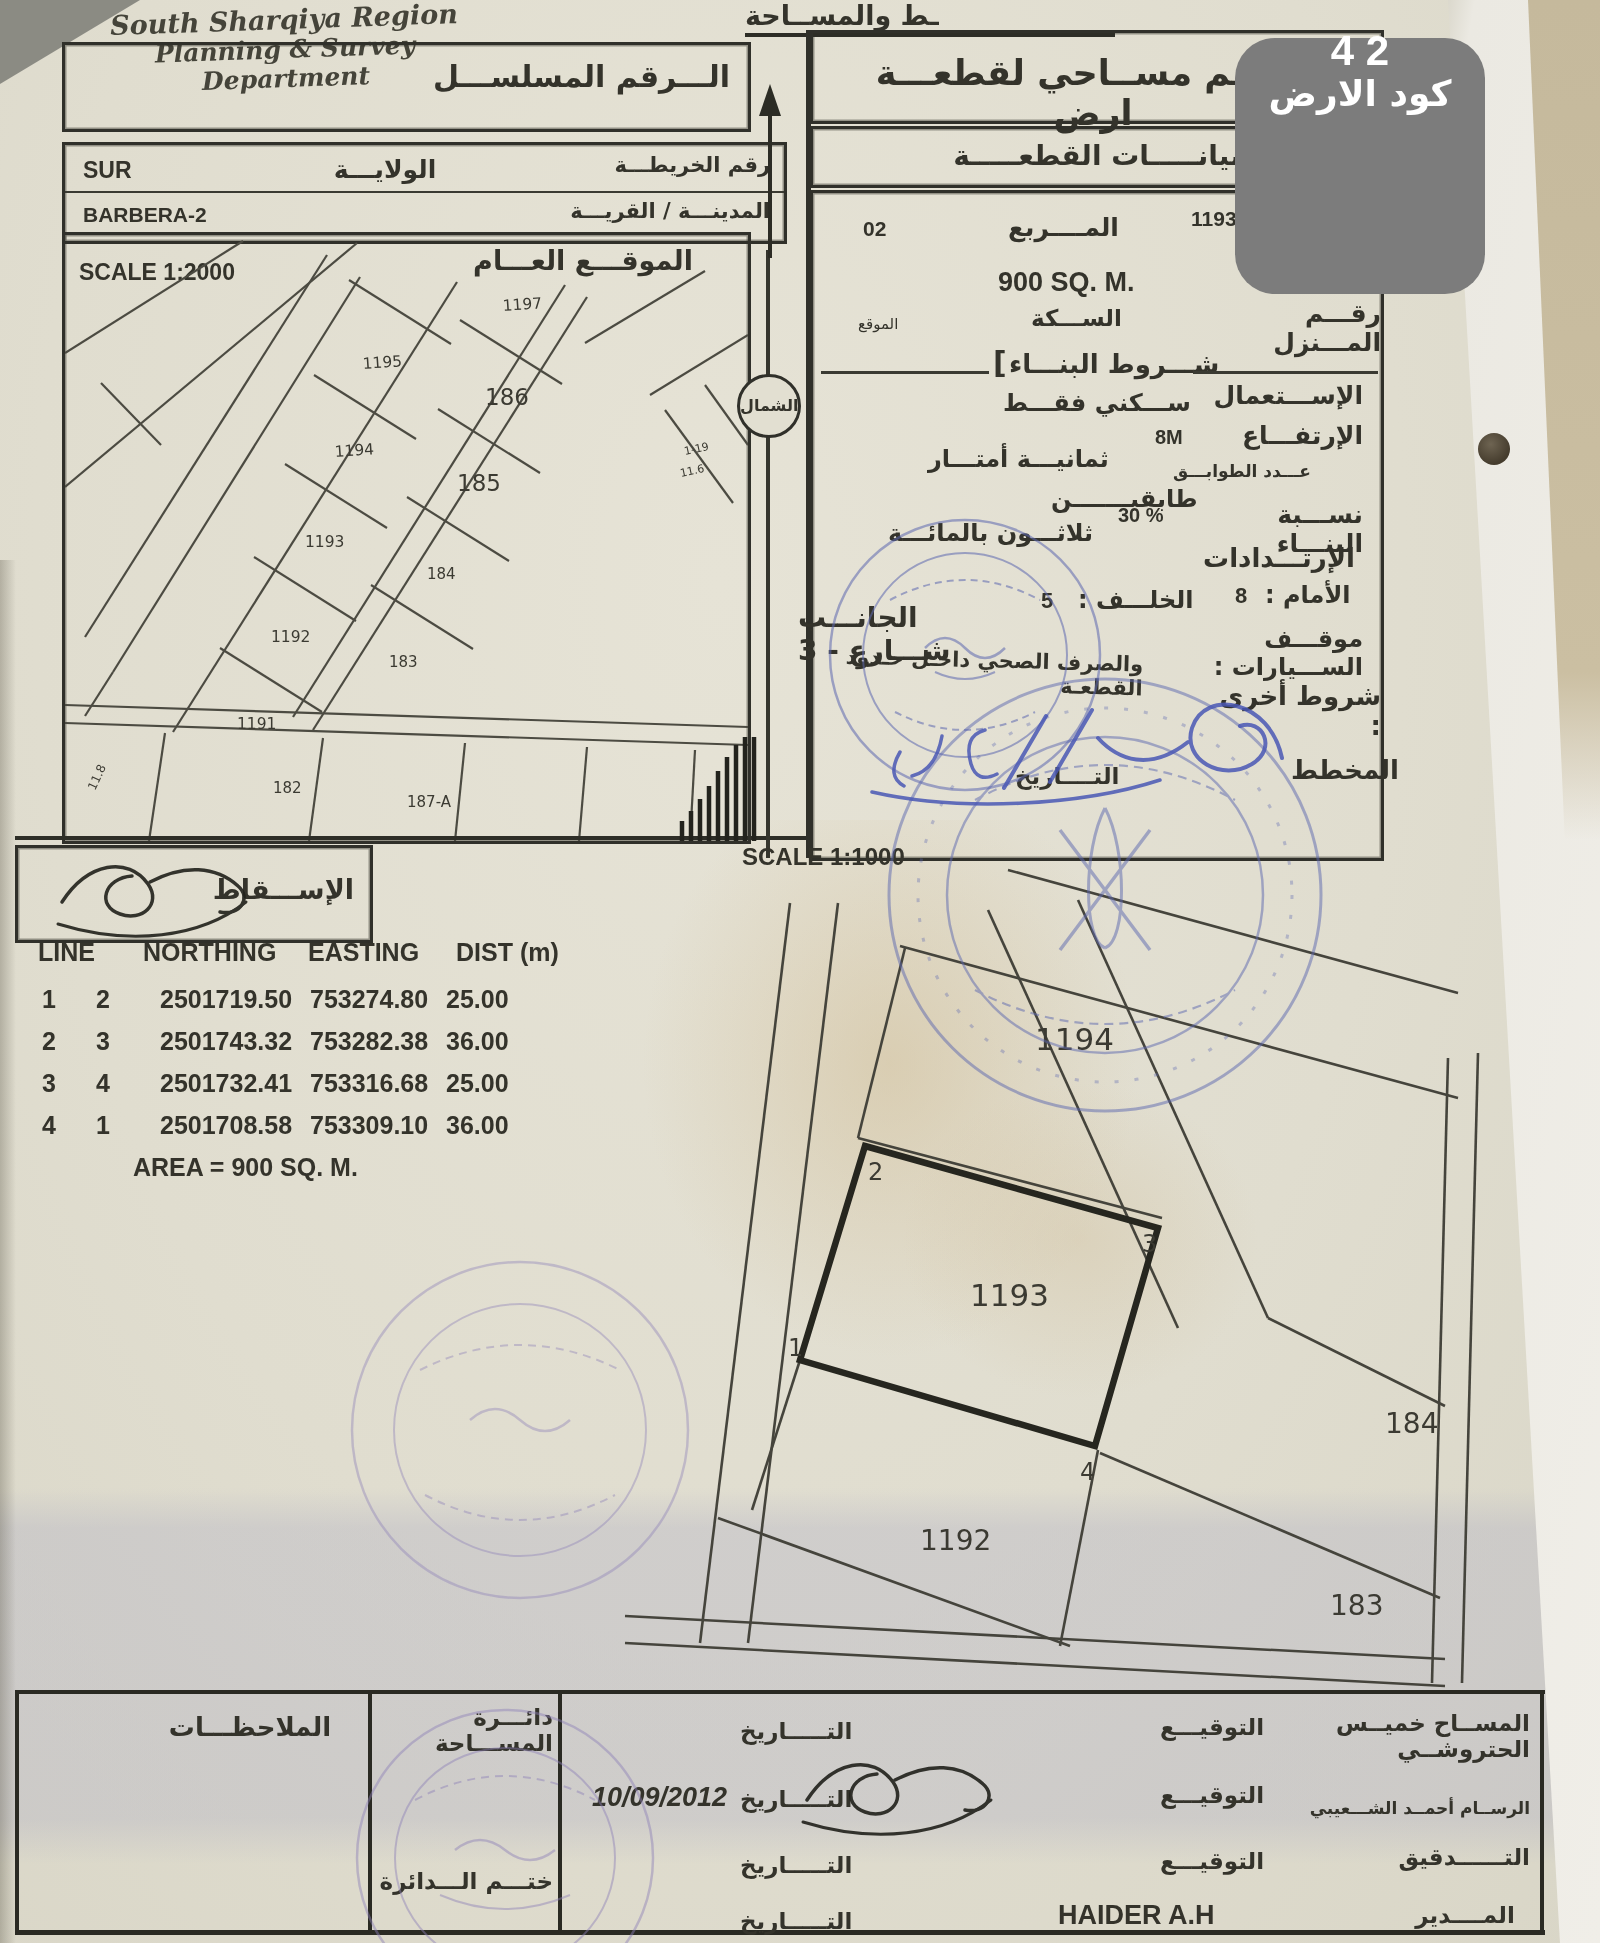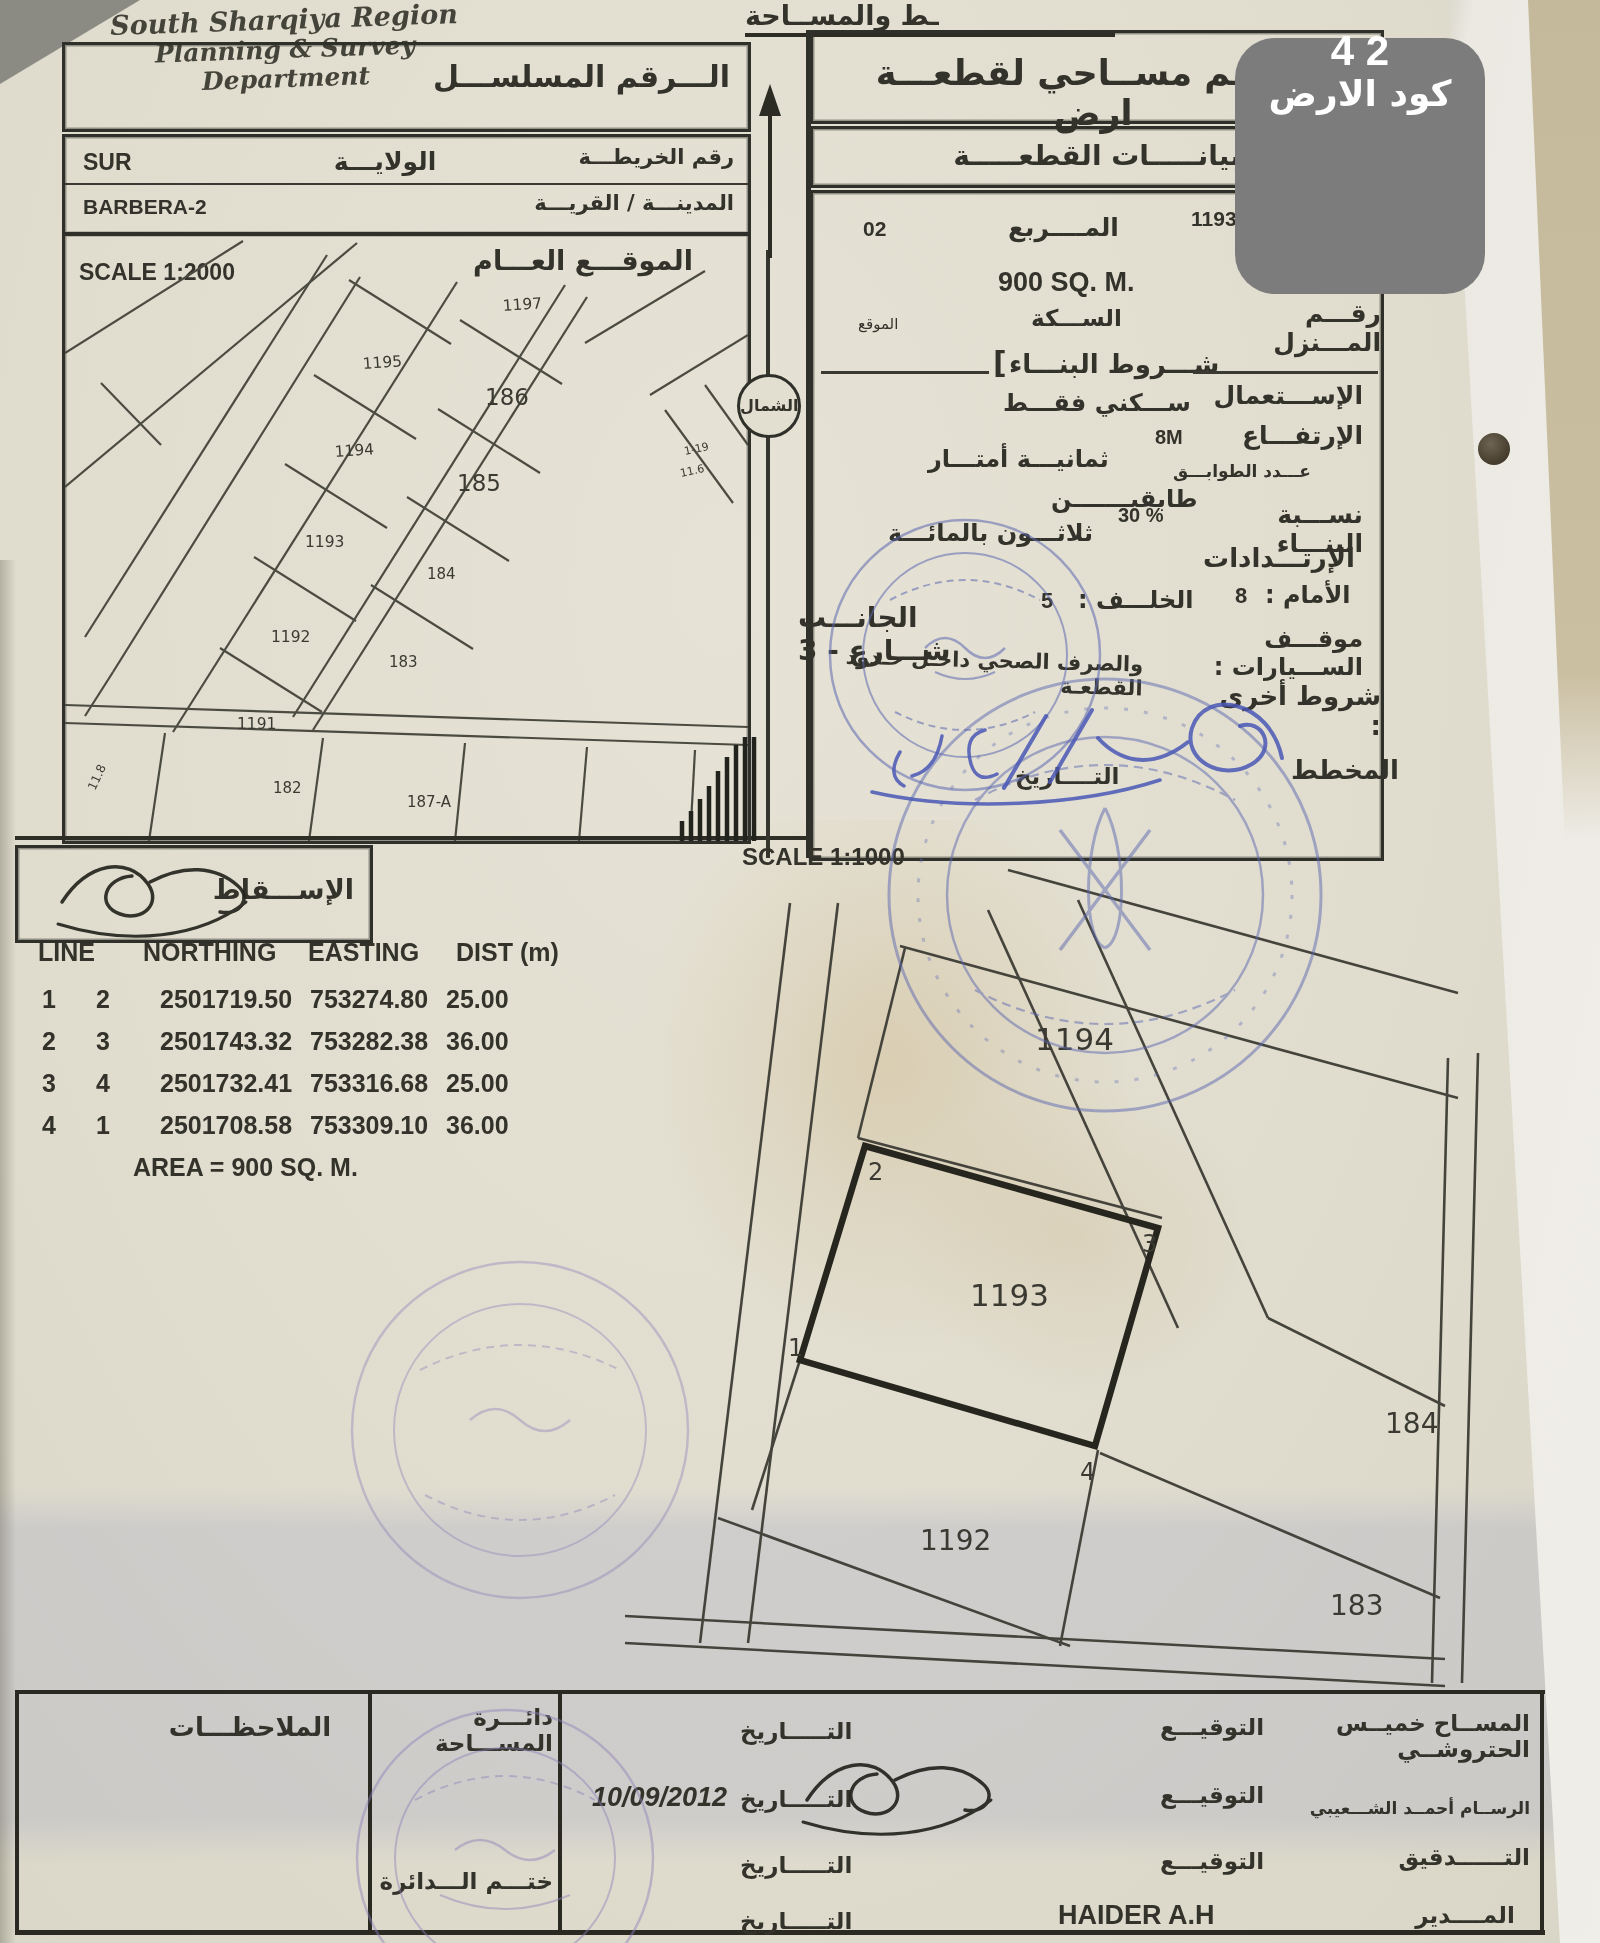--- a/index.html
+++ b/index.html
@@ -39,21 +39,21 @@
     <div style="font-size:27px;">South Sharqiya Region</div>
     <div style="font-size:25px;">Planning &amp; Survey Department</div>
   </div>
 
   <div class="a rtl ink" style="left:745px;top:0;width:370px;font-size:27px;font-weight:bold;text-align:left;border-bottom:4px solid #2d2d26;padding-bottom:2px;">ـط والمســاحة</div>
 
   <div class="a box" style="left:62px;top:42px;width:683px;height:84px;">
     <span class="a rtl ink" style="right:18px;top:14px;font-size:30px;font-weight:bold;">الـــرقم المسلســـل</span>
   </div>
 
-  <div class="a box" style="left:62px;top:134px;width:683px;height:96px;">
+  <div class="a box" style="left:62px;top:142px;width:683px;height:96px;padding-left:36px;">
     <div class="a" style="left:0;top:46px;width:100%;height:0;border-top:2px solid #3a3a32;"></div>
     <span class="a lat ink" style="left:18px;top:12px;font-size:23px;">SUR</span>
     <span class="a lat ink" style="left:18px;top:58px;font-size:21px;">BARBERA-2</span>
     <span class="a rtl ink" style="left:250px;top:10px;width:140px;font-size:25px;font-weight:bold;text-align:center;">الولايـــة</span>
     <span class="a rtl ink" style="right:14px;top:8px;font-size:21px;font-weight:bold;">رقم الخريطـــة</span>
     <span class="a rtl ink" style="right:14px;top:54px;font-size:21px;font-weight:bold;">المدينـــة / القريـــة</span>
   </div>
 
   <div class="a box" style="left:62px;top:232px;width:683px;height:606px;">
     <span class="a rtl ink" style="right:55px;top:10px;font-size:27px;font-weight:bold;">الموقـــع العـــام</span>

